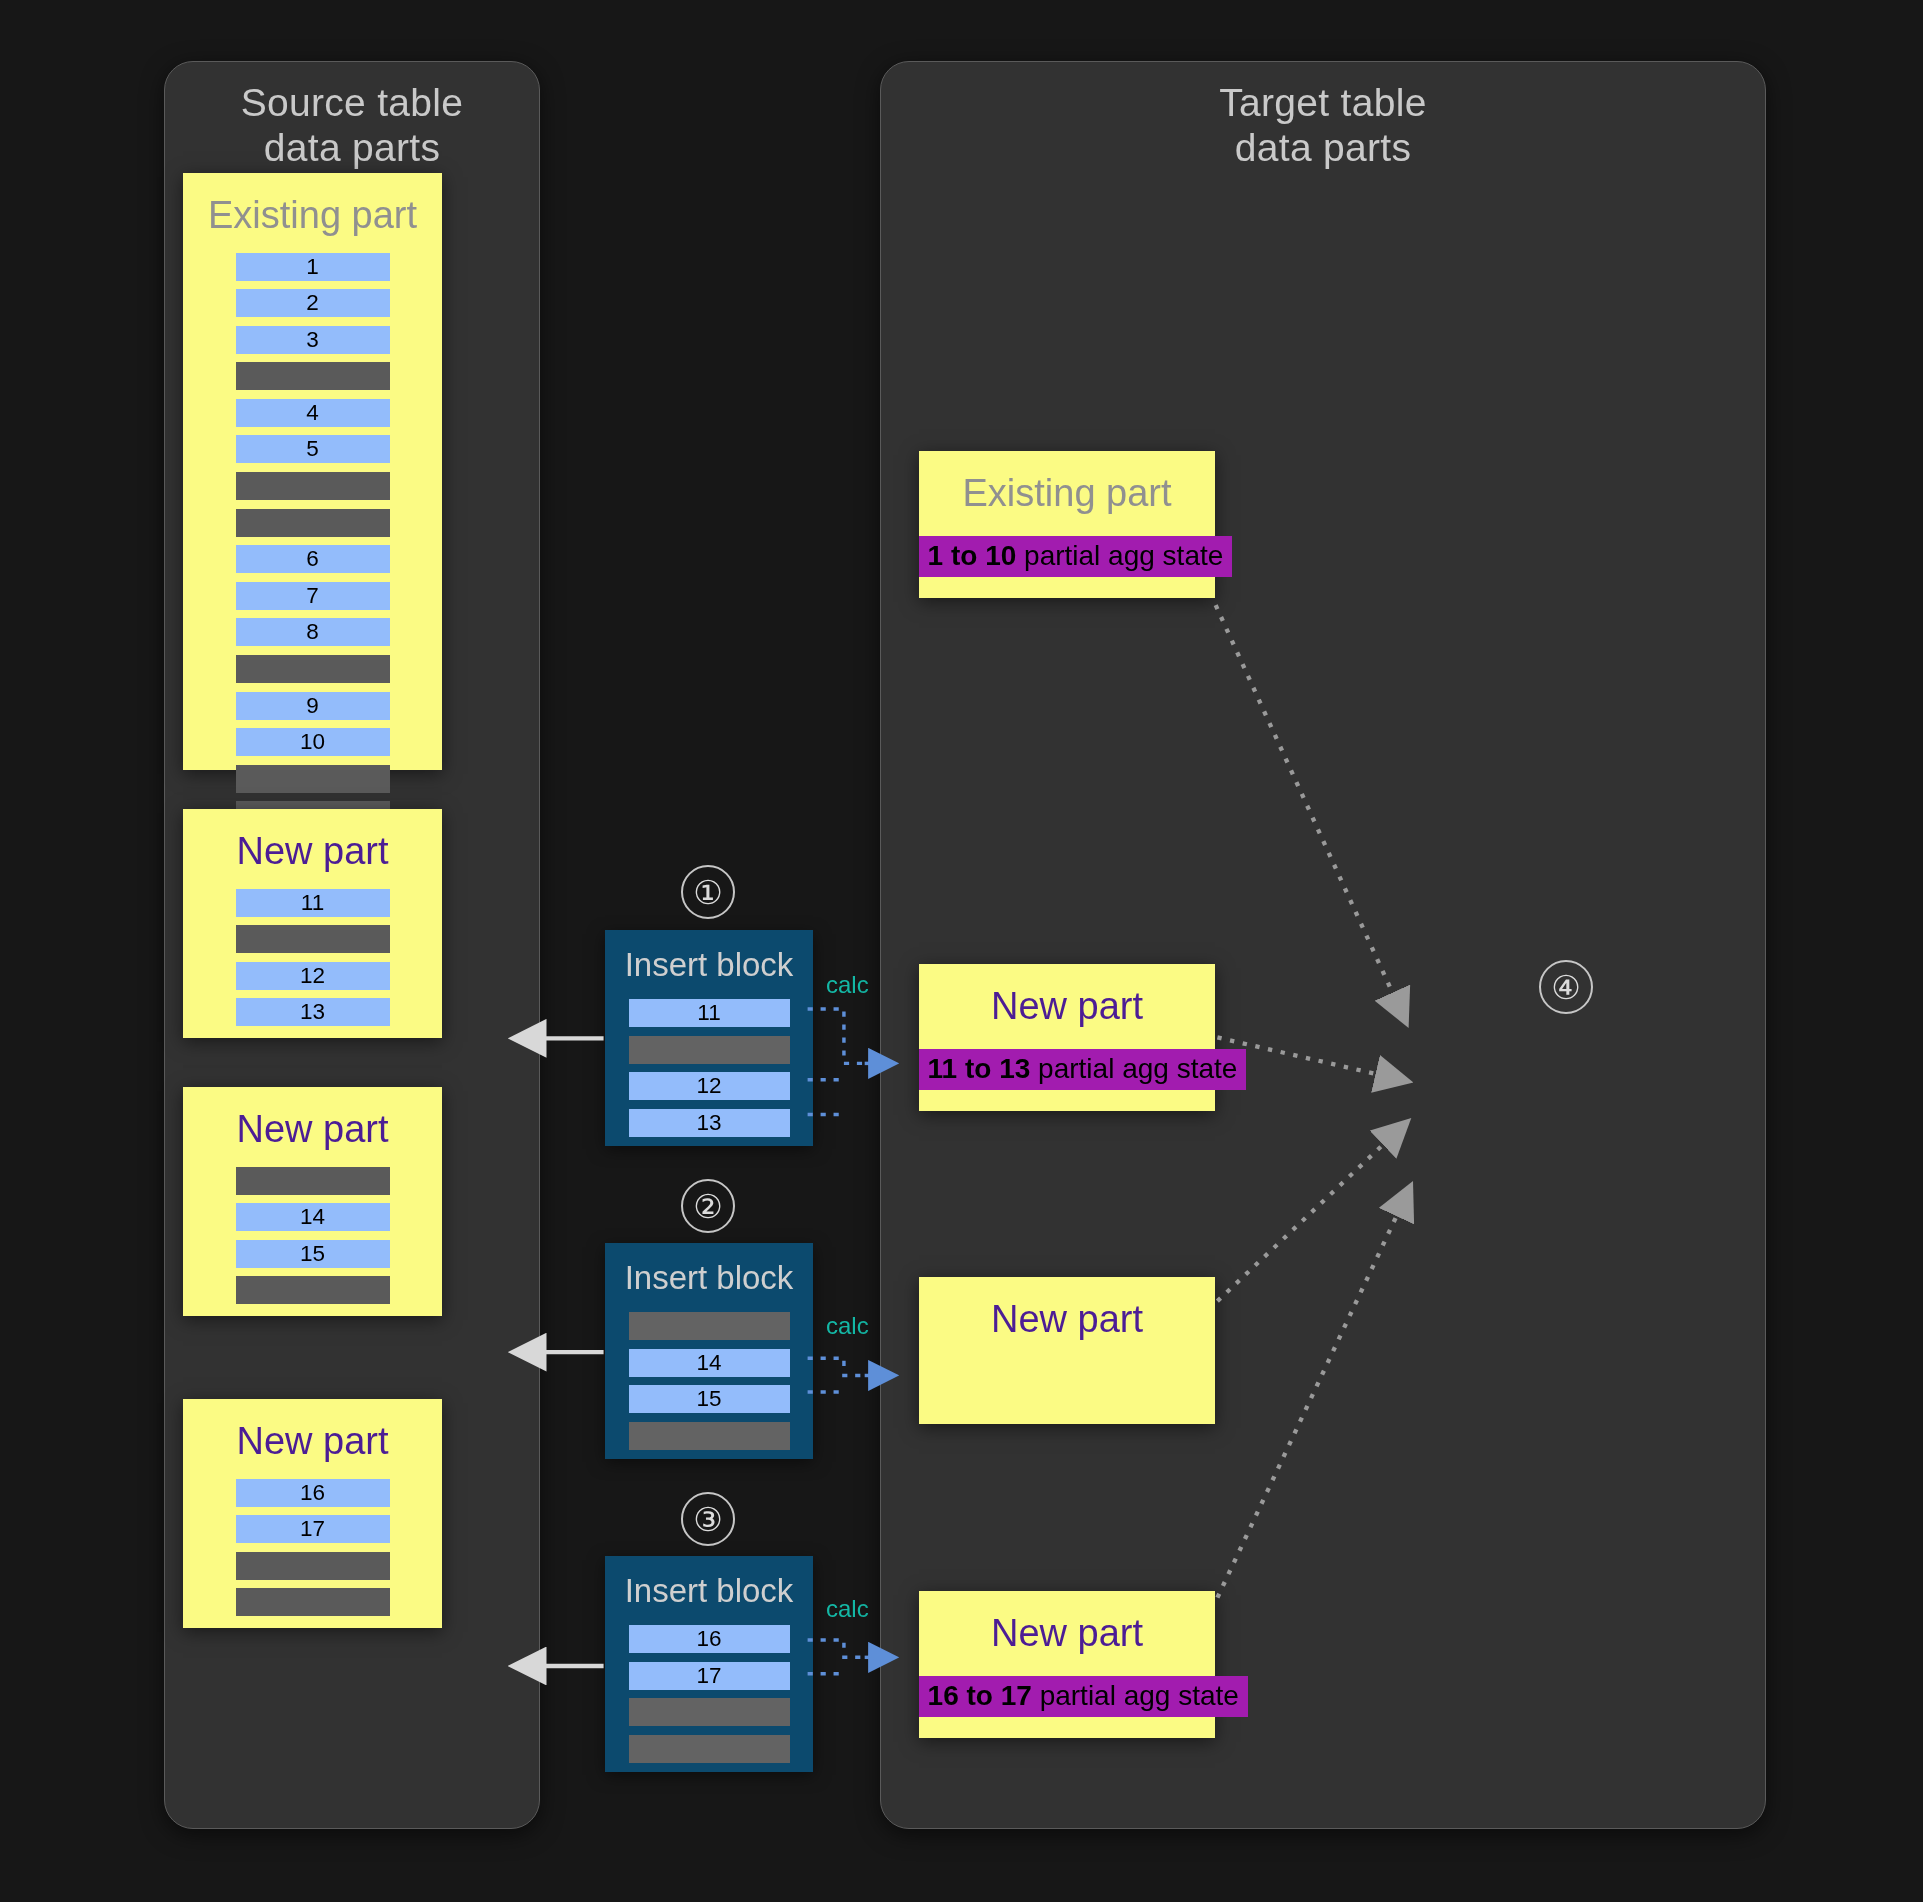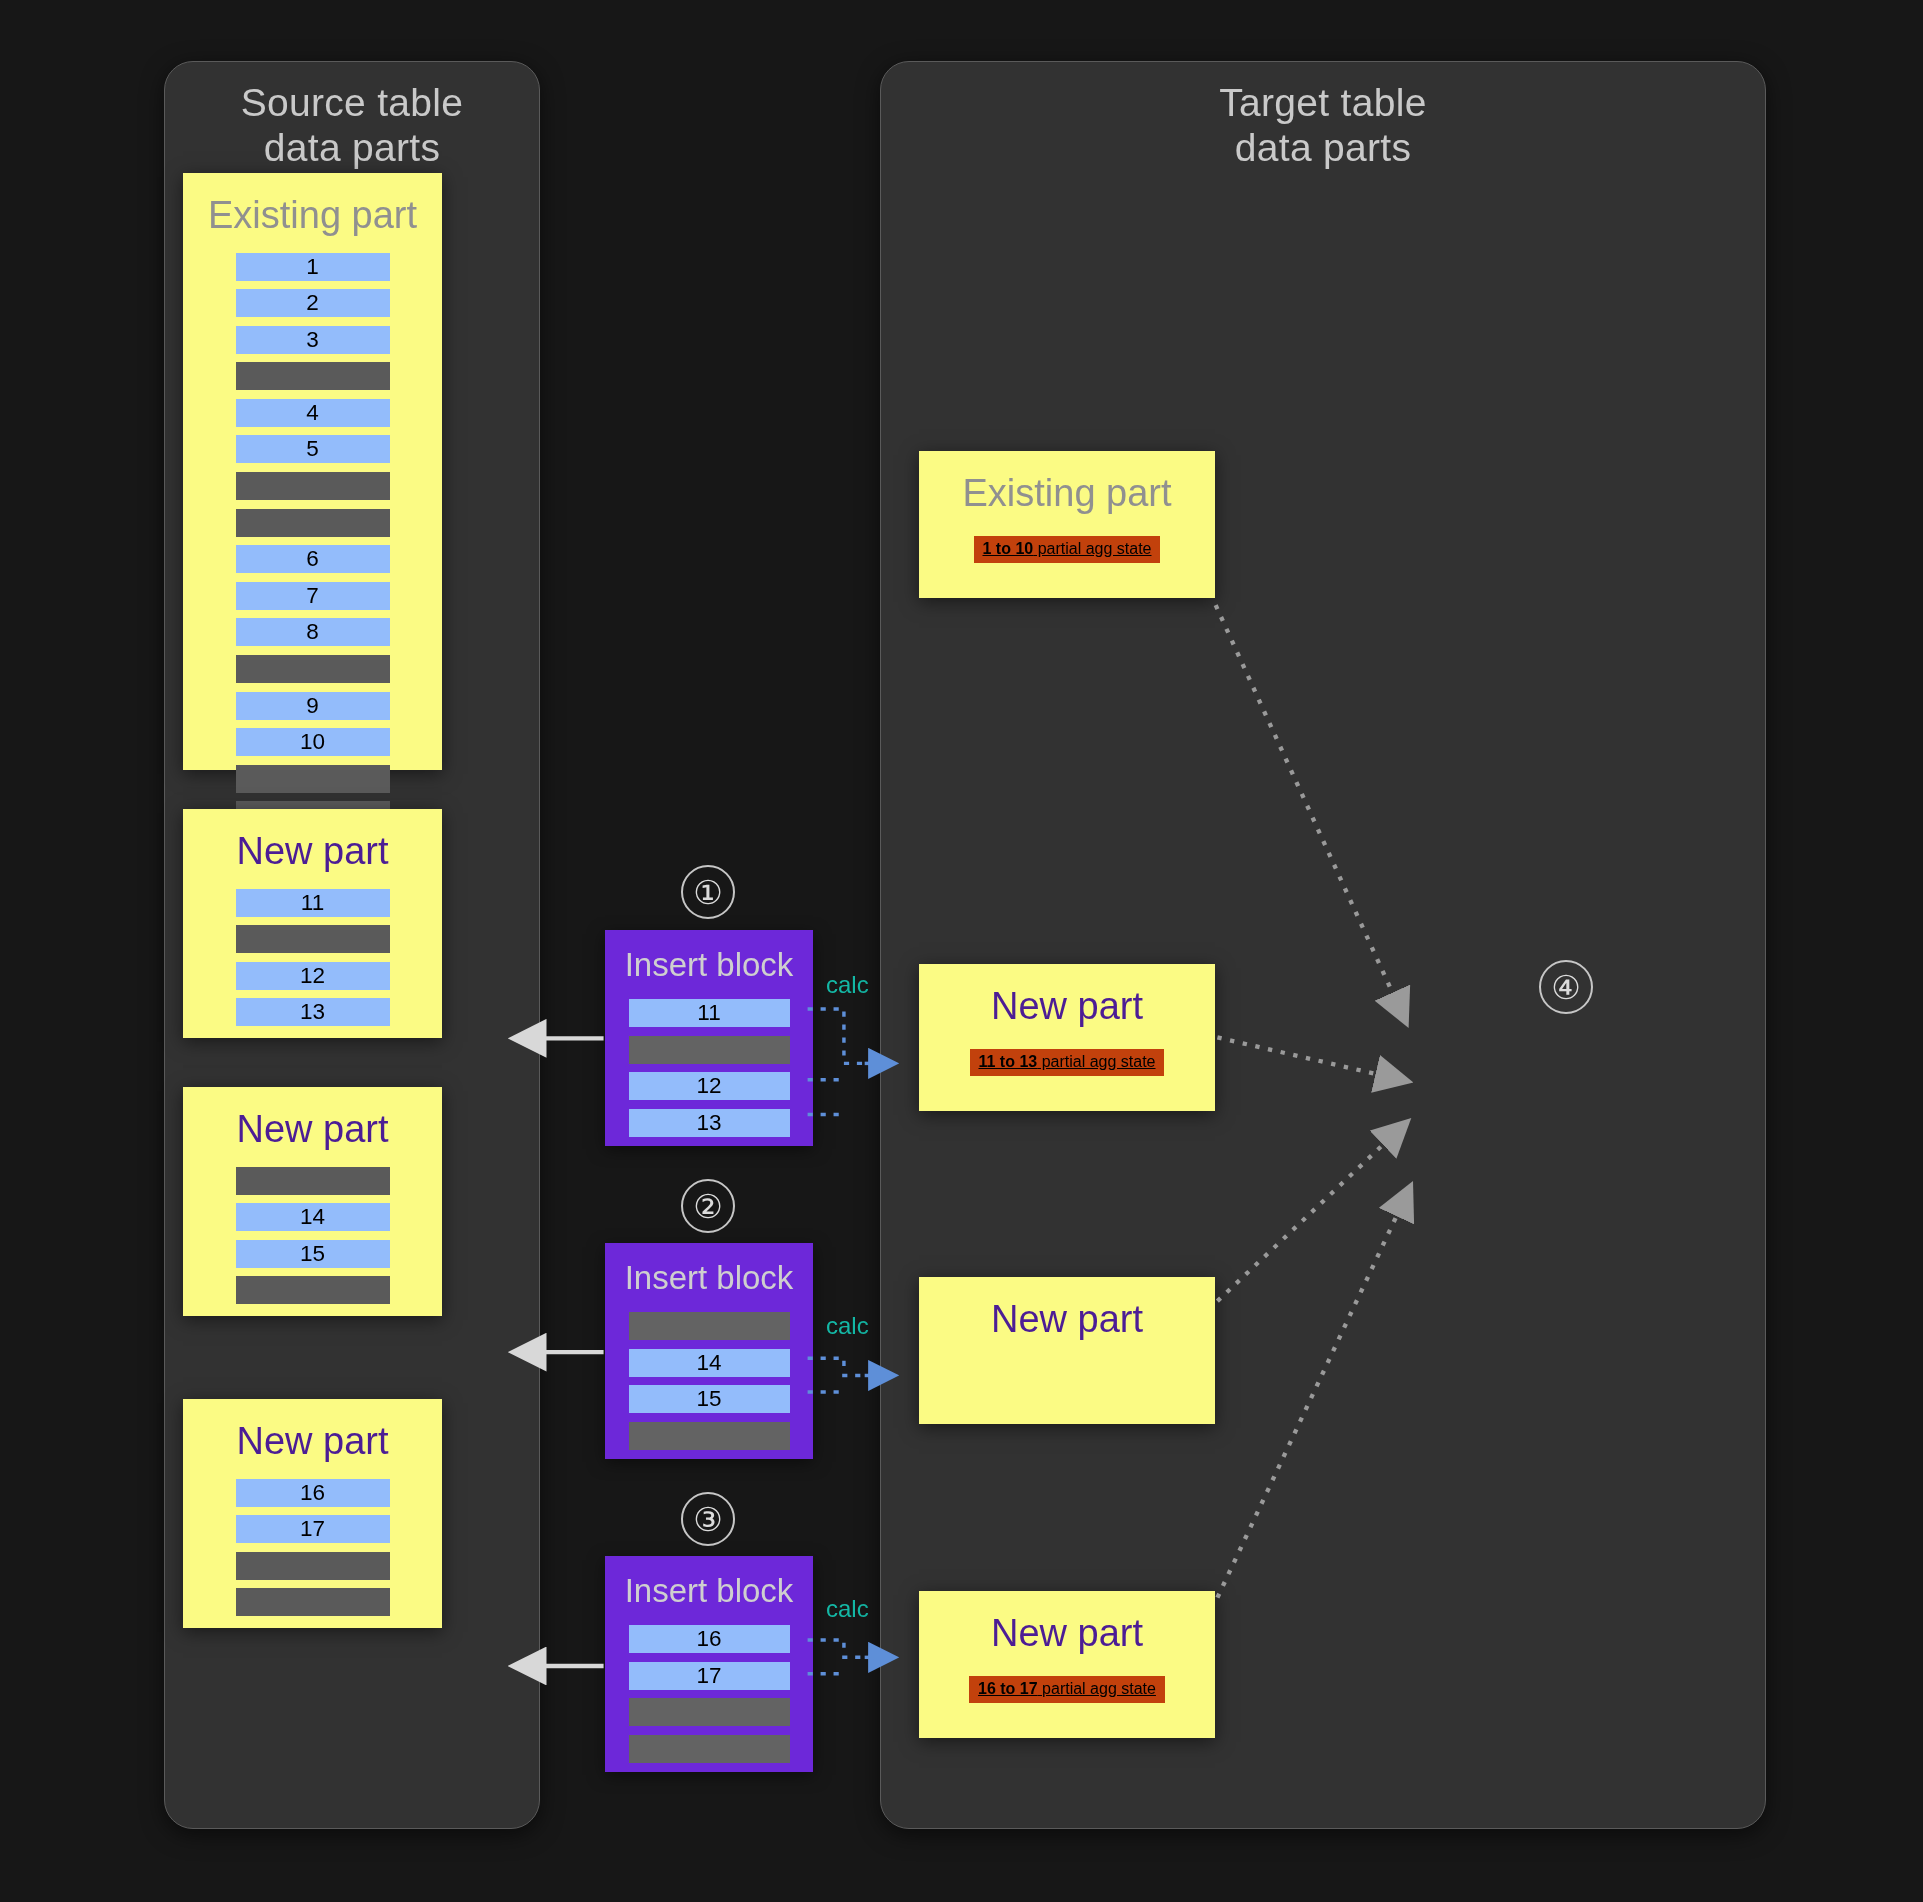--- a/index.html
+++ b/index.html
@@ -43,29 +43,29 @@
     height:28px;margin:0 auto 8.6px auto;width:154px;
     display:flex;align-items:center;justify-content:center;
     font-size:22.5px;color:#000;
   }
   .row.blue{background:#93bcfb;}
   .row.gray{background:#5a5a5a;}
 
   
   .agg{
     margin:5.2px auto 0 auto;display:inline-block;
-    background:#c2410c;color:#000;font-size:16px;
-    padding:4.3px 8.6px 5.2px 8.6px;white-space:nowrap;text-decoration:underline;
+    background:#a21caf;color:#000;font-size:28px;
+    padding:4.3px 8.6px 5.2px 8.6px;white-space:nowrap;
   }
   .agg b{font-weight:bold;}
   .agg-wrap{text-align:center;padding:0 0 26px 0;}
 
   
   .insert{
-    position:absolute;background:#6d28d9;
+    position:absolute;background:#0c4a6e;
     box-shadow:0 4.3px 15.6px rgba(0,0,0,.5);
   }
   .insert-title{
     text-align:center;color:#cfcfcf;font-size:33px;
     padding:15.6px 0 15.6px 0;
   }
   .insert .row{width:161px;}
   .insert .row.gray{background:#636363;}
 
   

